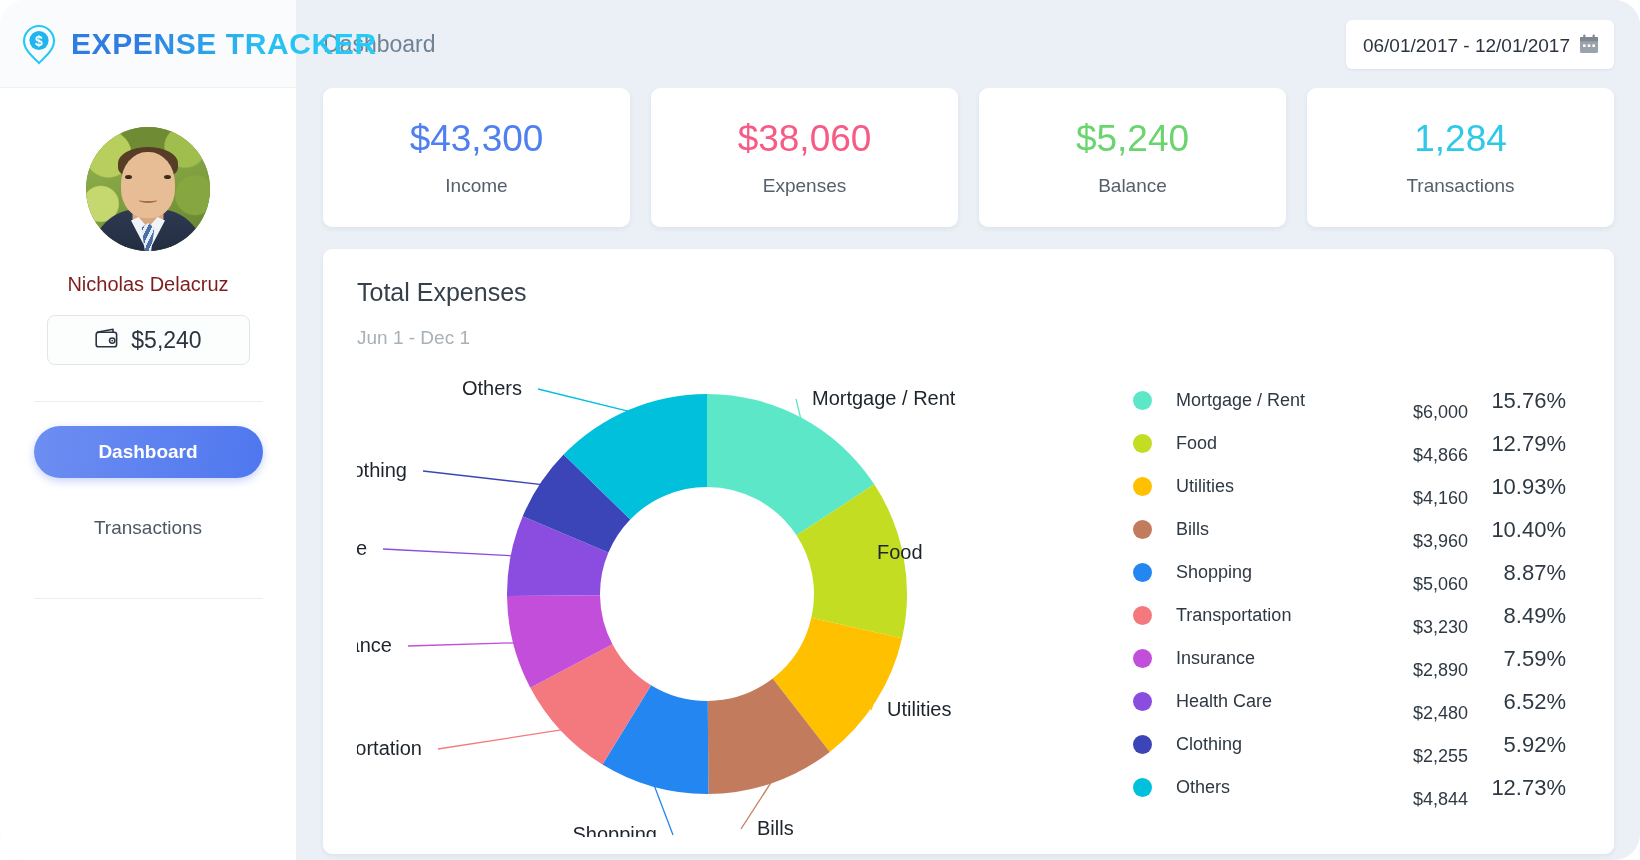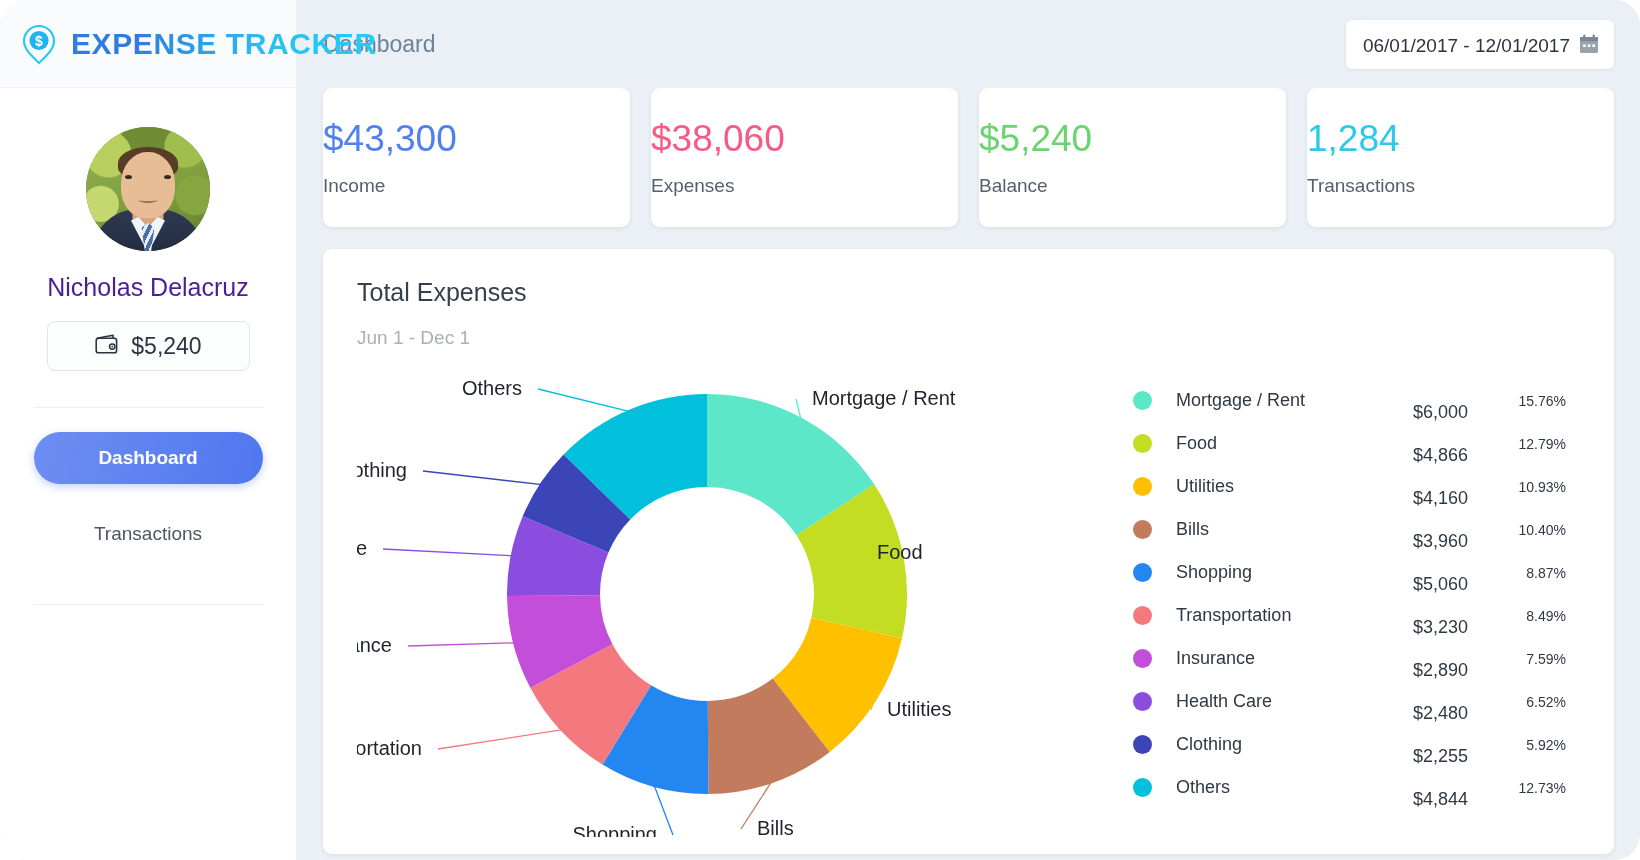--- a/index.html
+++ b/index.html
@@ -83,22 +83,22 @@
                 width:54px; height:66px; background:#e7bd96; border-radius:48% 48% 44% 44%; }
   .av-hair    { position:absolute; left:50%; top:20px; transform:translateX(-50%);
                 width:60px; height:32px; background:#573d26; border-radius:50% 50% 36% 36%; }
   .av-eye     { position:absolute; top:48px; width:7px; height:4px; background:#3c2b1c; border-radius:50%; }
   .av-eye.l   { left:39px; } .av-eye.r { right:39px; }
   .av-mouth   { position:absolute; left:50%; top:70px; transform:translateX(-50%);
                 width:19px; height:6px; border-bottom:2px solid #a9694c; border-radius:0 0 50% 50%; }
 
   .user-name {
     margin-top: 22px;
-    font-size: 25px;
-    color: #4c1d95;
+    font-size: 20px;
+    color: #7f1d1d;
   }
   .wallet-pill {
     margin-top: 19px;
     width: 203px; height: 50px;
     border: 1px solid #e2e6ea;
     border-radius: 8px;
     background: #fcfdfd;
     display: flex; align-items: center; justify-content: center;
     gap: 11px;
   }
@@ -153,21 +153,21 @@
   .content { flex: 1; padding: 0 26px; overflow: hidden; }
 
   .stats { display: flex; gap: 21px; }
   .stat-card {
     flex: 1;
     height: 139px;
     background: #fff;
     border-radius: 9px;
     box-shadow: 0 2px 5px rgba(36,58,92,.07);
     display: flex; flex-direction: column;
-    justify-content: center;
+    align-items: center; justify-content: center;
     gap: 15px;
   }
   .stat-value { font-size: 37px; font-weight: normal; }
   .stat-label { font-size: 19px; color: #56606c; }
 
   .panel {
     margin-top: 22px;
     background: #fff;
     border-radius: 9px;
     box-shadow: 0 2px 5px rgba(36,58,92,.07);
@@ -183,21 +183,21 @@
   .donut-svg { position: absolute; left: 0; top: 0; }
 
   .legend { flex: 1; padding-top: 22px; padding-left: 76px; }
   .legend-row {
     display: flex; align-items: center;
     height: 43px;
   }
   .legend-dot { width: 19px; height: 19px; border-radius: 50%; flex: 0 0 19px; }
   .legend-name { font-size: 18px; color: #2f3944; margin-left: 24px; width: 206px; }
   .legend-amt  { font-size: 18px; color: #2f3944; width: 86px; text-align: right; margin-top: 23px; }
-  .legend-pct  { font-size: 14px; color: #2f3944; width: 98px; text-align: right; }
+  .legend-pct  { font-size: 22px; color: #2f3944; width: 98px; text-align: right; }
 </style>
 </head>
 <body>
 
 <div class="app">
 
   <aside class="sidebar">
 
     <div class="logo-wrap">
       <span class="logo-mark">

